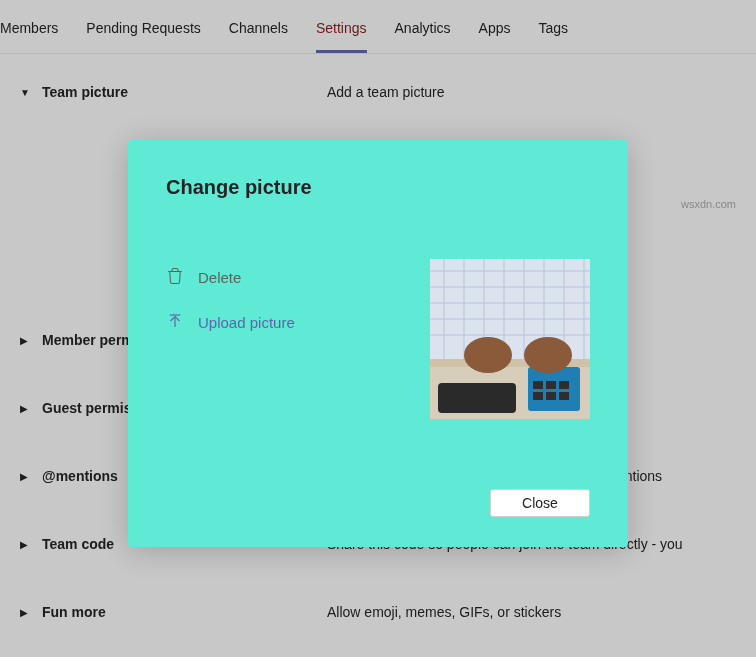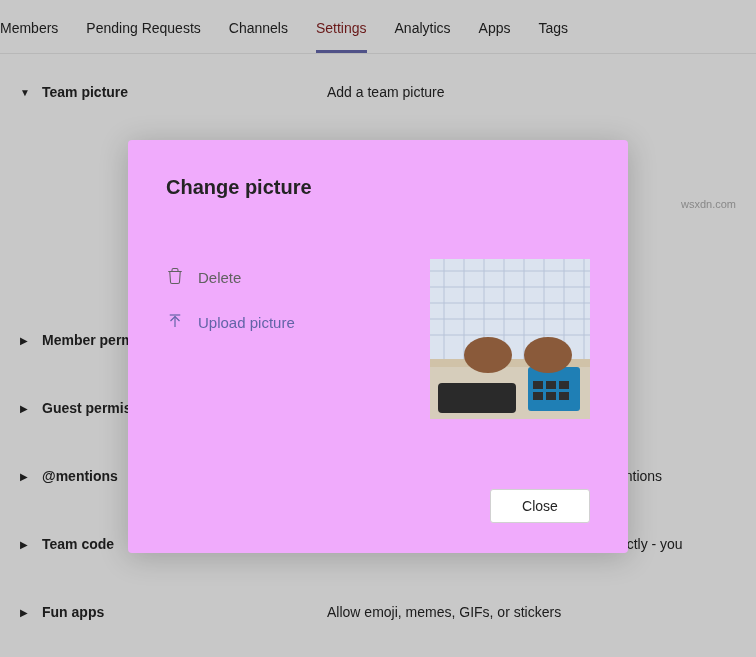--- a/index.html
+++ b/index.html
@@ -48,21 +48,21 @@
     .overlay {
       position: absolute;
       inset: 0;
       background: rgba(0,0,0,0.18);
       display: flex;
       justify-content: center;
       align-items: flex-start;
       padding-top: 140px;
     }
     .dialog {
-      background: #f0abfc;
+      background: #5eead4;
       width: 500px;
       padding: 36px 38px 30px 38px;
       border-radius: 4px;
       box-shadow: 0 4px 30px rgba(0,0,0,0.2);
     }
     .dialog-title {
       font-size: 20px;
       font-weight: 600;
       margin-bottom: 60px;
     }
@@ -86,21 +86,21 @@
       height: 160px;
     }
     .preview svg { width: 100%; height: 100%; display: block; }
     .dialog-footer {
       display: flex;
       justify-content: flex-end;
       gap: 12px;
     }
     .btn {
       min-width: 100px;
-      height: 34px;
+      height: 28px;
       border-radius: 3px;
       font-size: 14px;
       cursor: pointer;
       display: inline-flex;
       align-items: center;
       justify-content: center;
     }
     .btn-close {
       background: #fff;
       border: 1px solid #d1d1d1;
@@ -174,21 +174,21 @@
     <div class="section-left">
       <span class="caret">▶</span>
       <span class="section-title">Team code</span>
     </div>
     <span class="section-desc">Share this code so people can join the team directly - you</span>
   </div>
 
   <div class="section-row">
     <div class="section-left">
       <span class="caret">▶</span>
-      <span class="section-title">Fun apps</span>
+      <span class="section-title">Fun more</span>
     </div>
     <span class="section-desc">Allow emoji, memes, GIFs, or stickers</span>
   </div>
 </div>
 
 <div class="overlay">
   <div class="dialog">
     <div class="dialog-title">Change picture</div>
     <div class="dialog-body">
       <div class="actions-list">

